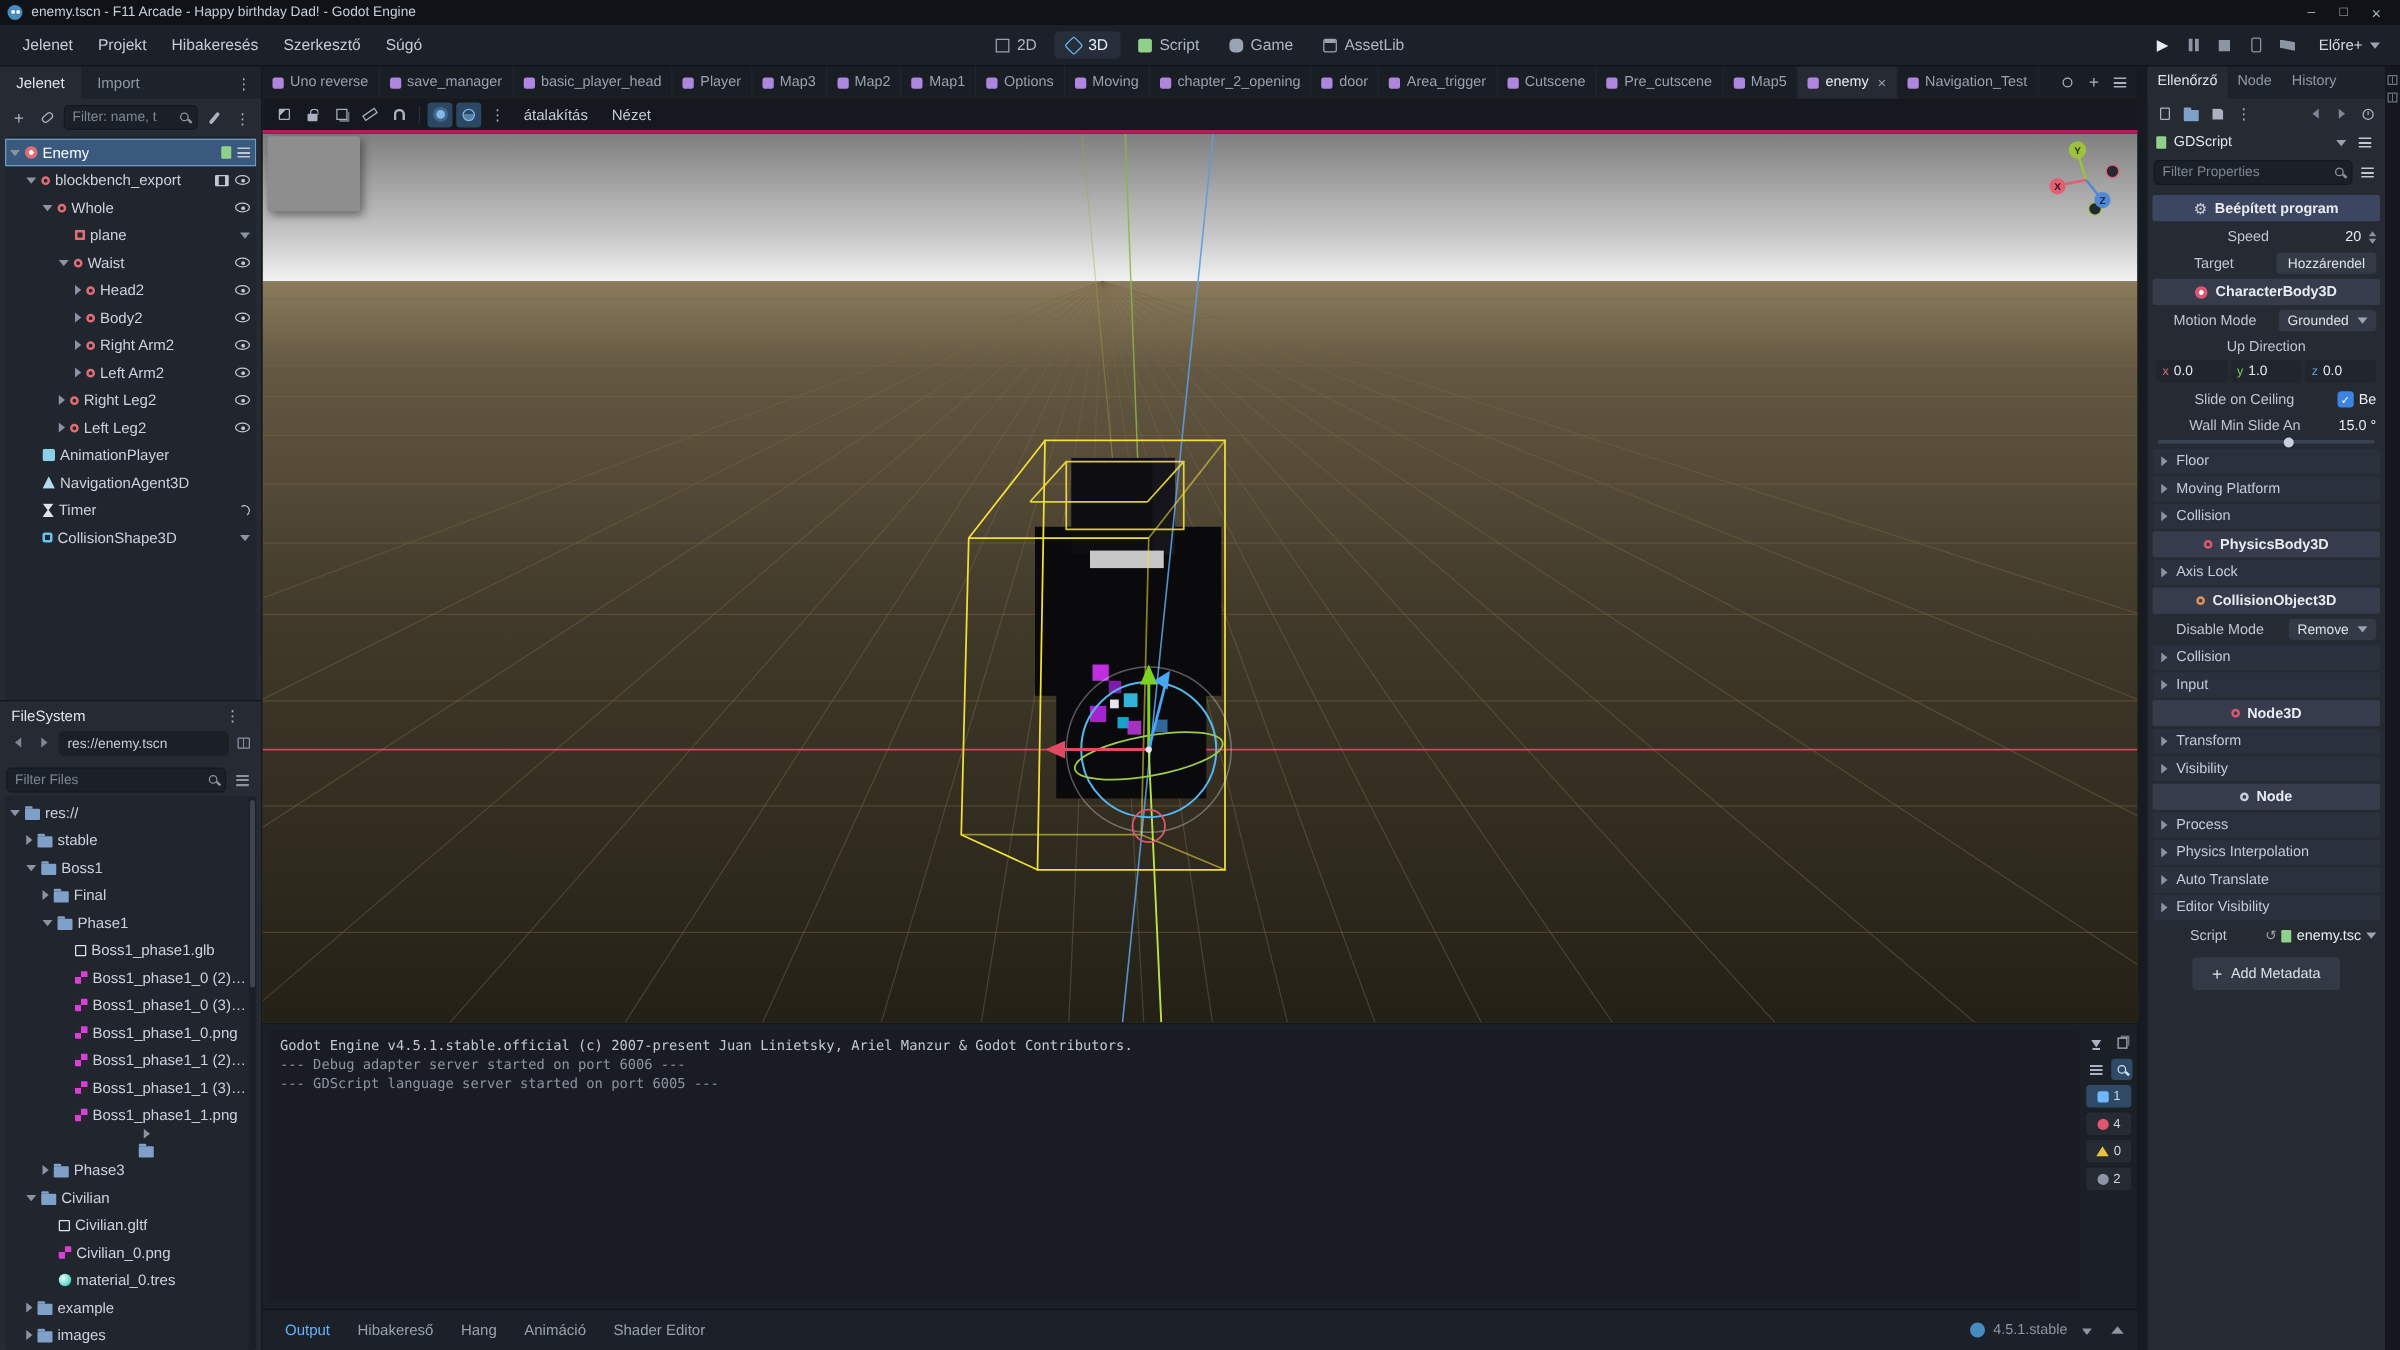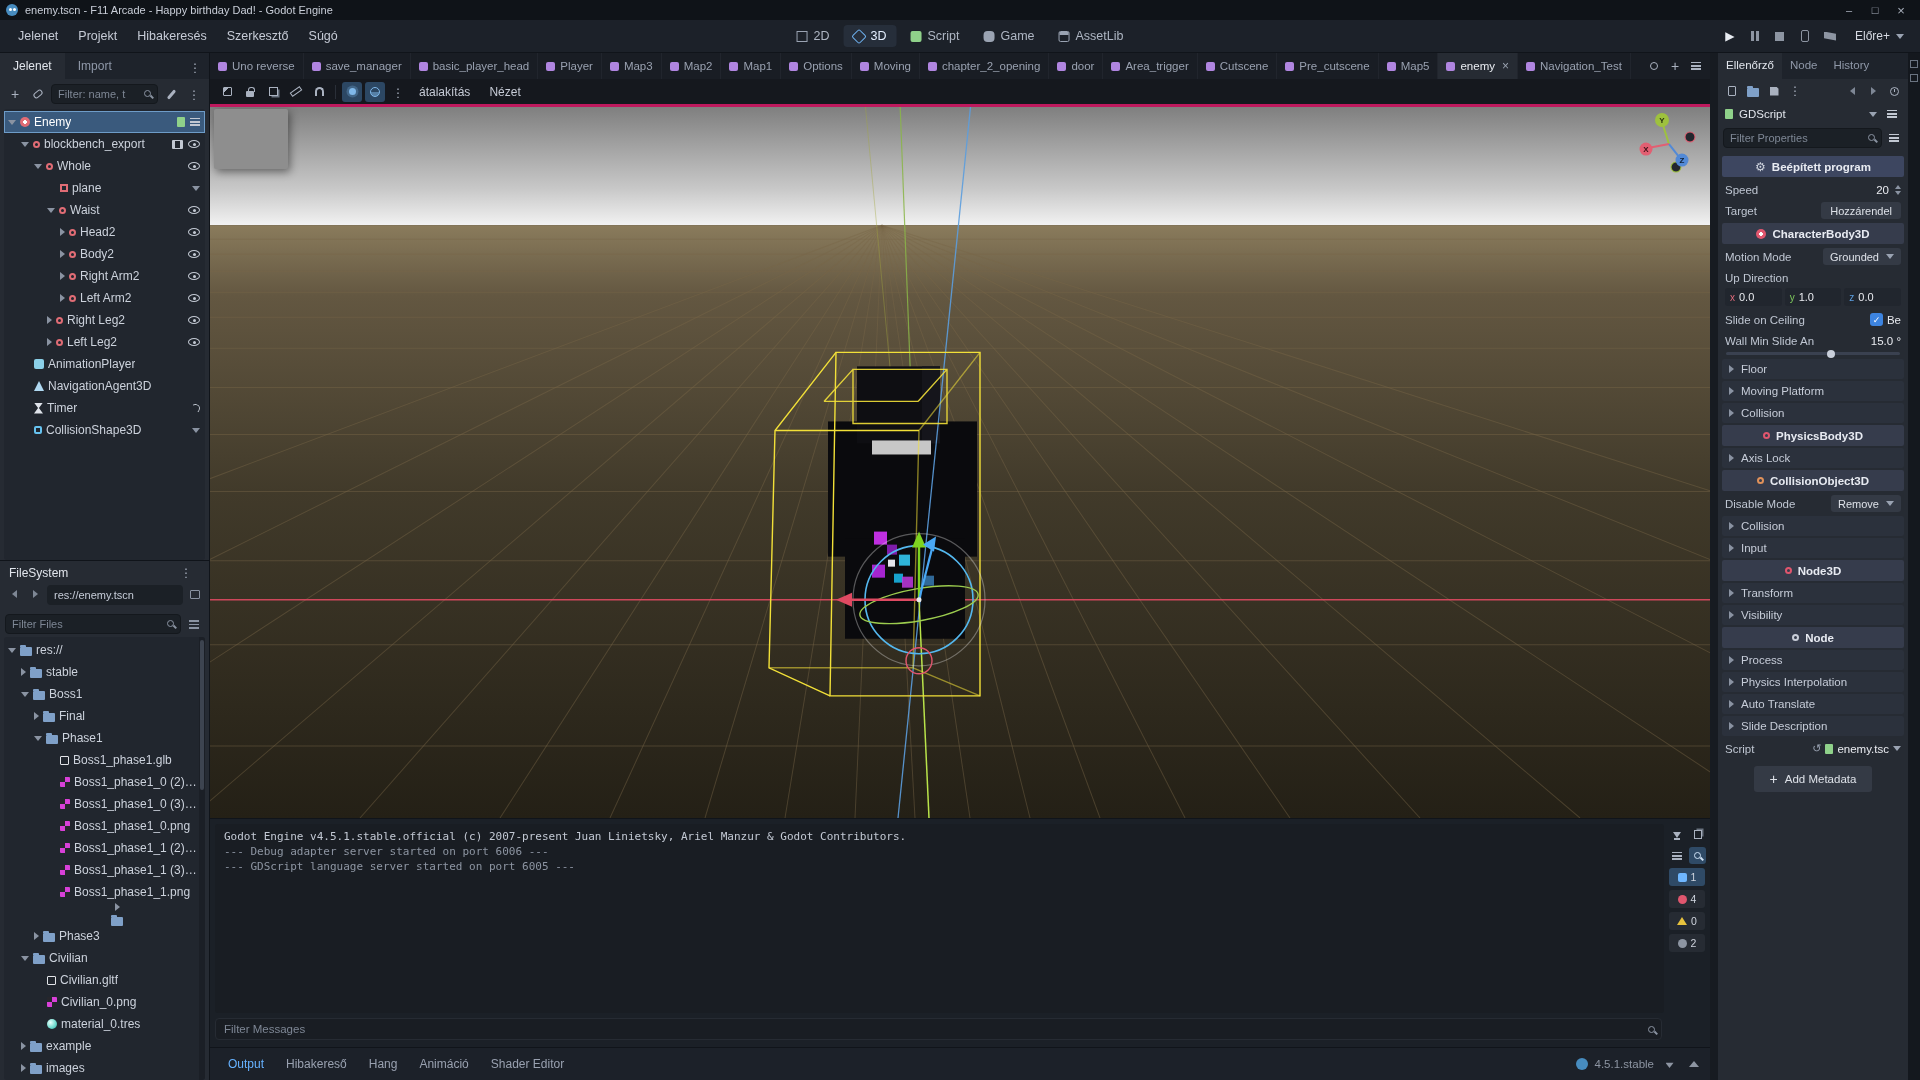--- a/index.html
+++ b/index.html
@@ -201,21 +201,21 @@
   .icat.builtin { background:#3d4660; }
   .gear-glyph { color:#cfd4de; font-size:12px; font-weight:normal; }
   .cat-ic { display:inline-block; }
   .cat-character { width:10px; height:10px; border-radius:50%; background:radial-gradient(circle, #fff 0 1.8px, #e0566e 2px); }
   .cat-physics { width:7px; height:7px; border:2px solid #e0566e; border-radius:50%; }
   .cat-collisionobject { width:7px; height:7px; border:2px solid #e0915a; border-radius:50%; }
   .cat-node3d { width:7px; height:7px; border:2px solid #e0566e; border-radius:50%; }
   .cat-node { width:7px; height:7px; border:2px solid #c8cdd8; border-radius:50%; }
 
   .iprop { min-height:21px; display:flex; align-items:center; gap:4px; padding:0 3px; }
-  .plabel { flex:1; min-width:0; color:#bfc6d2; white-space:nowrap; overflow:hidden; text-overflow:ellipsis; }
+  .plabel { flex:1; min-width:0; color:#bfc6d2; white-space:nowrap; overflow:hidden; text-overflow:ellipsis;text-align:center; }
   .pval { display:flex; align-items:center; gap:4px; color:#e9ebf0; flex:0 0 auto; }
   .spin { display:flex; flex-direction:column; gap:2px; margin-left:2px; }
   .spin i { display:block; width:0; height:0; border-left:3.5px solid transparent; border-right:3.5px solid transparent; }
   .spin .up { border-bottom:4px solid #8a93a2; }
   .spin .dn { border-top:4px solid #8a93a2; }
   .btn { background:#343a45; border-radius:3px; padding:2.5px 9px; color:#dde1e8; font-size:11px; white-space:nowrap; }
   .dropdown { background:#343a45; border-radius:3px; padding:2.5px 7px; display:flex; align-items:center; gap:7px; font-size:11px; color:#dde1e8; white-space:nowrap; }
   .checkbox { width:13px; height:13px; background:#3d84e0; border-radius:3px; display:flex; align-items:center; justify-content:center; }
   .checkbox::before { content:"✓"; color:#fff; font-size:9px; }
   .vecrow { display:flex; gap:3px; padding:0 3px 3px; }
@@ -814,24 +814,20 @@
         </div>
       </div>
 
       <div class="bottom-panel">
         <div class="out-main">
           <div class="out-lines">
               <div class="oline">Godot Engine v4.5.1.stable.official (c) 2007-present Juan Linietsky, Ariel Manzur &amp; Godot Contributors.</div>
               <div class="oline">--- Debug adapter server started on port 6006 ---</div>
               <div class="oline">--- GDScript language server started on port 6005 ---</div>
             </div>
-          <div class="out-filter">
-            <input placeholder="Filter Messages" style="">
-            <span class="search-glyph" style="top:8px;"></span>
-          </div>
         </div>
         <div class="out-side">
           <div class="side-row">
             <span class="sbtn">
                 <span class="dl-glyph"></span>
               </span>
             <span class="sbtn">
                 <span class="copy-glyph"></span>
               </span>
           </div>
@@ -1075,21 +1071,21 @@
         <div class="isec">
             <span class="chev-right"></span>
             <span>Physics Interpolation</span>
           </div>
         <div class="isec">
             <span class="chev-right"></span>
             <span>Auto Translate</span>
           </div>
         <div class="isec">
             <span class="chev-right"></span>
-            <span>Slide Description</span>
+            <span>Editor Visibility</span>
           </div>
 
         <div class="iprop">
           <span class="plabel">Script</span>
           <span class="pval">
             <span class="revert-glyph"></span>
             <span class="script-small-icon"></span>
             <span>enemy.tsc</span>
             <span class="caret-down"></span>
           </span>

